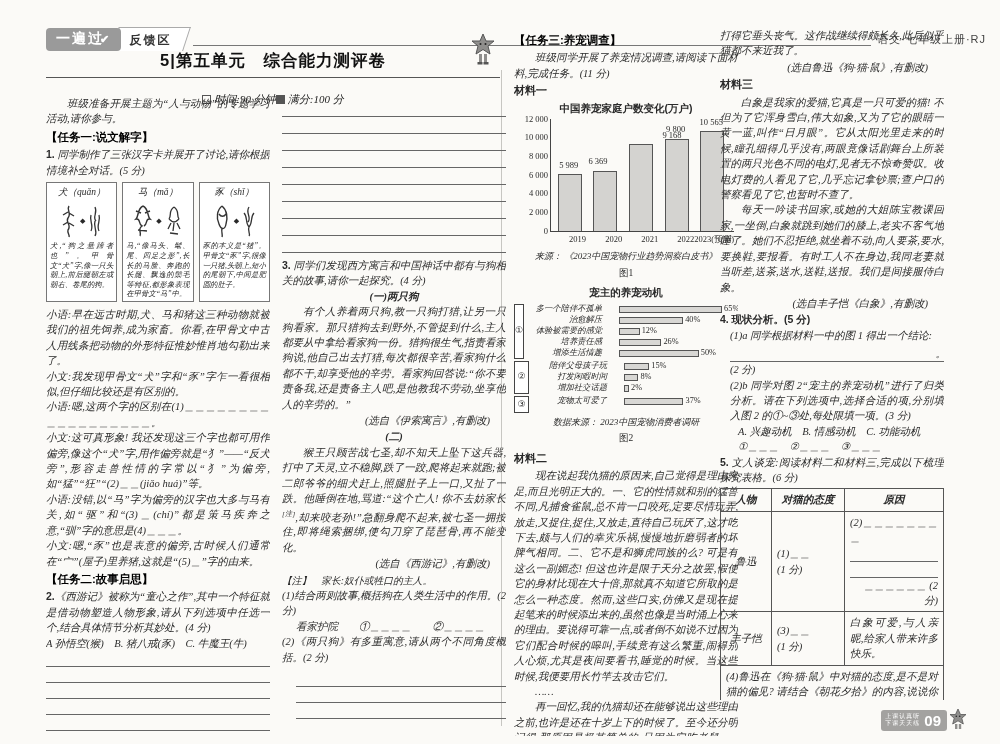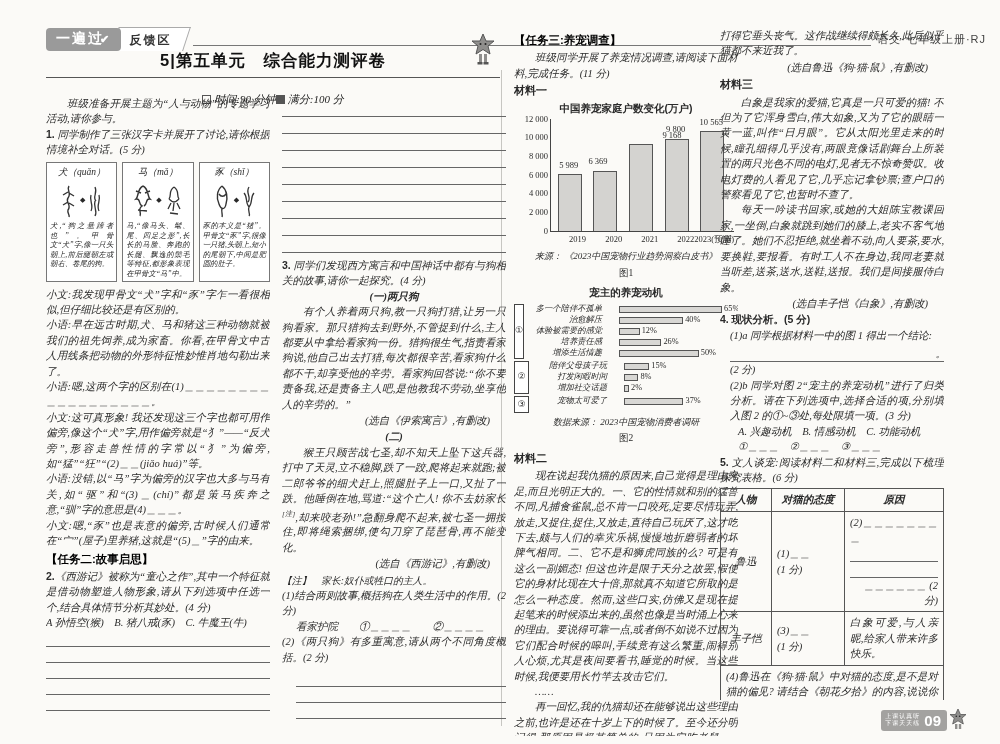--- a/index.html
+++ b/index.html
@@ -117,20 +117,21 @@
     <div class="time-score">
       <span><span class="sq"></span><span>时间:90 分钟</span></span>
       <span><span class="sq filled"></span><span>满分:100 分</span></span>
     </div>
   </div>
 
   <div class="vdivider"></div>
 
   <div class="col" id="col1">
     <p class="para indent">班级准备开展主题为“人与动物”的专题学习活动,请你参与。</p>
+    <div class="heading">【任务一:说文解字】</div>
     <p class="para"><span class="qnum">1.</span> <span>同学制作了三张汉字卡并展开了讨论,请你根据情境补全对话。(5 分)</span></p>
 
     <div class="cards">
       <div class="card">
         <div class="card-title">犬（quǎn）</div>
         <div class="card-picto">
           <svg width="16" height="34" viewBox="0 0 16 34">
               <path d="M8 2 C5 6 11 9 7 14 C4 18 11 21 7 26 C6 29 9 31 8 33 M7 8 L2 11 M8 9 L13 12 M7 18 L2 21 M8 19 L13 22" fill="none" stroke="#333" stroke-width="1.4"></path>
             </svg>
           <span style="font-size:7px;">◆</span>
@@ -161,22 +162,22 @@
             </svg>
           <span style="font-size:7px;">◆</span>
           <svg width="14" height="32" viewBox="0 0 14 32">
               <path d="M7 2 C3 8 10 12 6 17 M2 8 C6 12 3 18 7 22 M12 8 C8 12 11 18 7 22 M7 22 C5 26 9 29 7 31" fill="none" stroke="#333" stroke-width="1.3"></path>
             </svg>
         </div>
         <div class="card-desc">豕的本义是“猪”。甲骨文“豕”字,很像一只猪,头朝上,短小的尾朝下,中间是肥圆的肚子。</div>
       </div>
     </div>
 
+    <p class="para">小语:早在远古时期,犬、马和猪这三种动物就被我们的祖先饲养,成为家畜。你看,在甲骨文中古人用线条把动物的外形特征惟妙惟肖地勾勒出来了。</p>
     <p class="para">小文:我发现甲骨文“犬”字和“豕”字乍一看很相似,但仔细比较还是有区别的。</p>
-    <p class="para">小语:早在远古时期,犬、马和猪这三种动物就被我们的祖先饲养,成为家畜。你看,在甲骨文中古人用线条把动物的外形特征惟妙惟肖地勾勒出来了。</p>
     <p class="para">小语:嗯,这两个字的区别在(1)＿＿＿＿＿＿＿＿＿＿＿＿＿＿＿＿＿＿。</p>
     <p class="para">小文:这可真形象! 我还发现这三个字也都可用作偏旁,像这个“犬”字,用作偏旁就是“犭”——“反犬旁”,形容走兽性情的字常以“犭”为偏旁,如“猛”“狂”“(2)＿＿(jiǎo huá)”等。</p>
     <p class="para">小语:没错,以“马”字为偏旁的汉字也大多与马有关,如“驱”和“(3)＿(chí)”都是策马疾奔之意,“驯”字的意思是(4)＿＿＿。</p>
     <p class="para">小文:嗯,“豕”也是表意的偏旁,古时候人们通常在“宀”(屋子)里养猪,这就是“(5)＿”字的由来。</p>
 
     <div class="heading">【任务二:故事启思】</div>
     <p class="para"><span class="qnum">2.</span><span>《西游记》被称为“童心之作”,其中一个特征就是借动物塑造人物形象,请从下列选项中任选一个,结合具体情节分析其妙处。(4 分)</span></p>
     <p class="para">A 孙悟空(猴)　B. 猪八戒(豕)　C. 牛魔王(牛)</p>
     <div class="rules">
       <div class="rule"></div>

